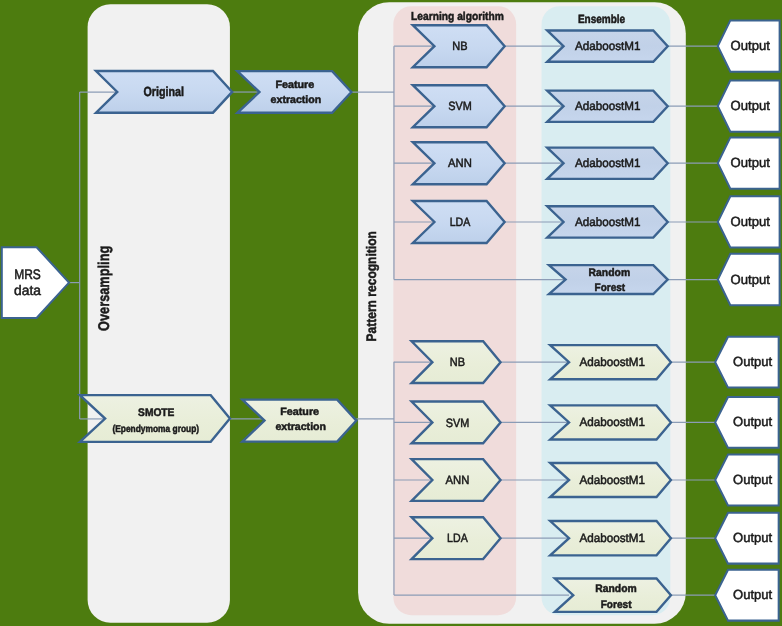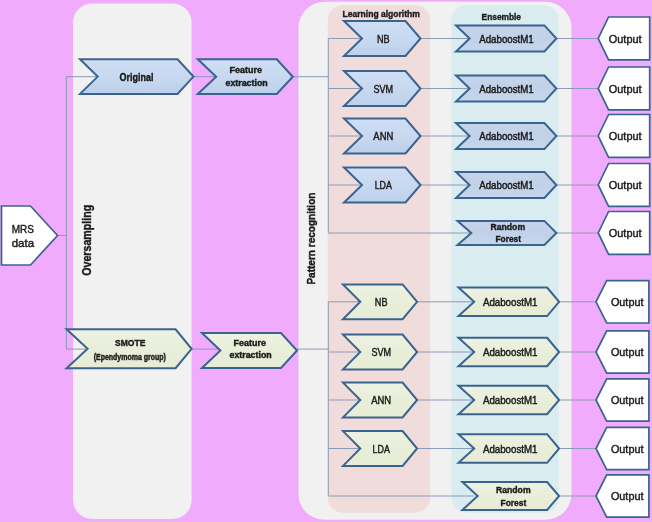--- a/index.html
+++ b/index.html
@@ -1,19 +1,19 @@
 <!DOCTYPE html>
 <html><head>
 <meta charset="utf-8">
 <title>MRS data oversampling and pattern recognition diagram</title>
 <style>
   html,body{margin:0;padding:0;background:#ffffff;}
   body{width:652px;height:522px;overflow:hidden;
        font-family:"Liberation Sans",sans-serif;}
-  #stage{position:relative;width:652px;height:522px;background:#f0abfc;}
+  #stage{position:relative;width:652px;height:522px;background:#4d7c0f;}
   #canvas{position:absolute;left:0;top:0;display:block;}
   text.lbl{font-family:"Liberation Sans",sans-serif;font-weight:normal;
            fill:#1a1a1a;text-anchor:middle;dominant-baseline:central;
            -webkit-font-smoothing:antialiased;
            paint-order:stroke;stroke:#1a1a1a;stroke-width:0.42px;}
   #canvas{-webkit-font-smoothing:antialiased;}
   text.b{font-weight:bold;}
 </style>
 </head>
 <body>

